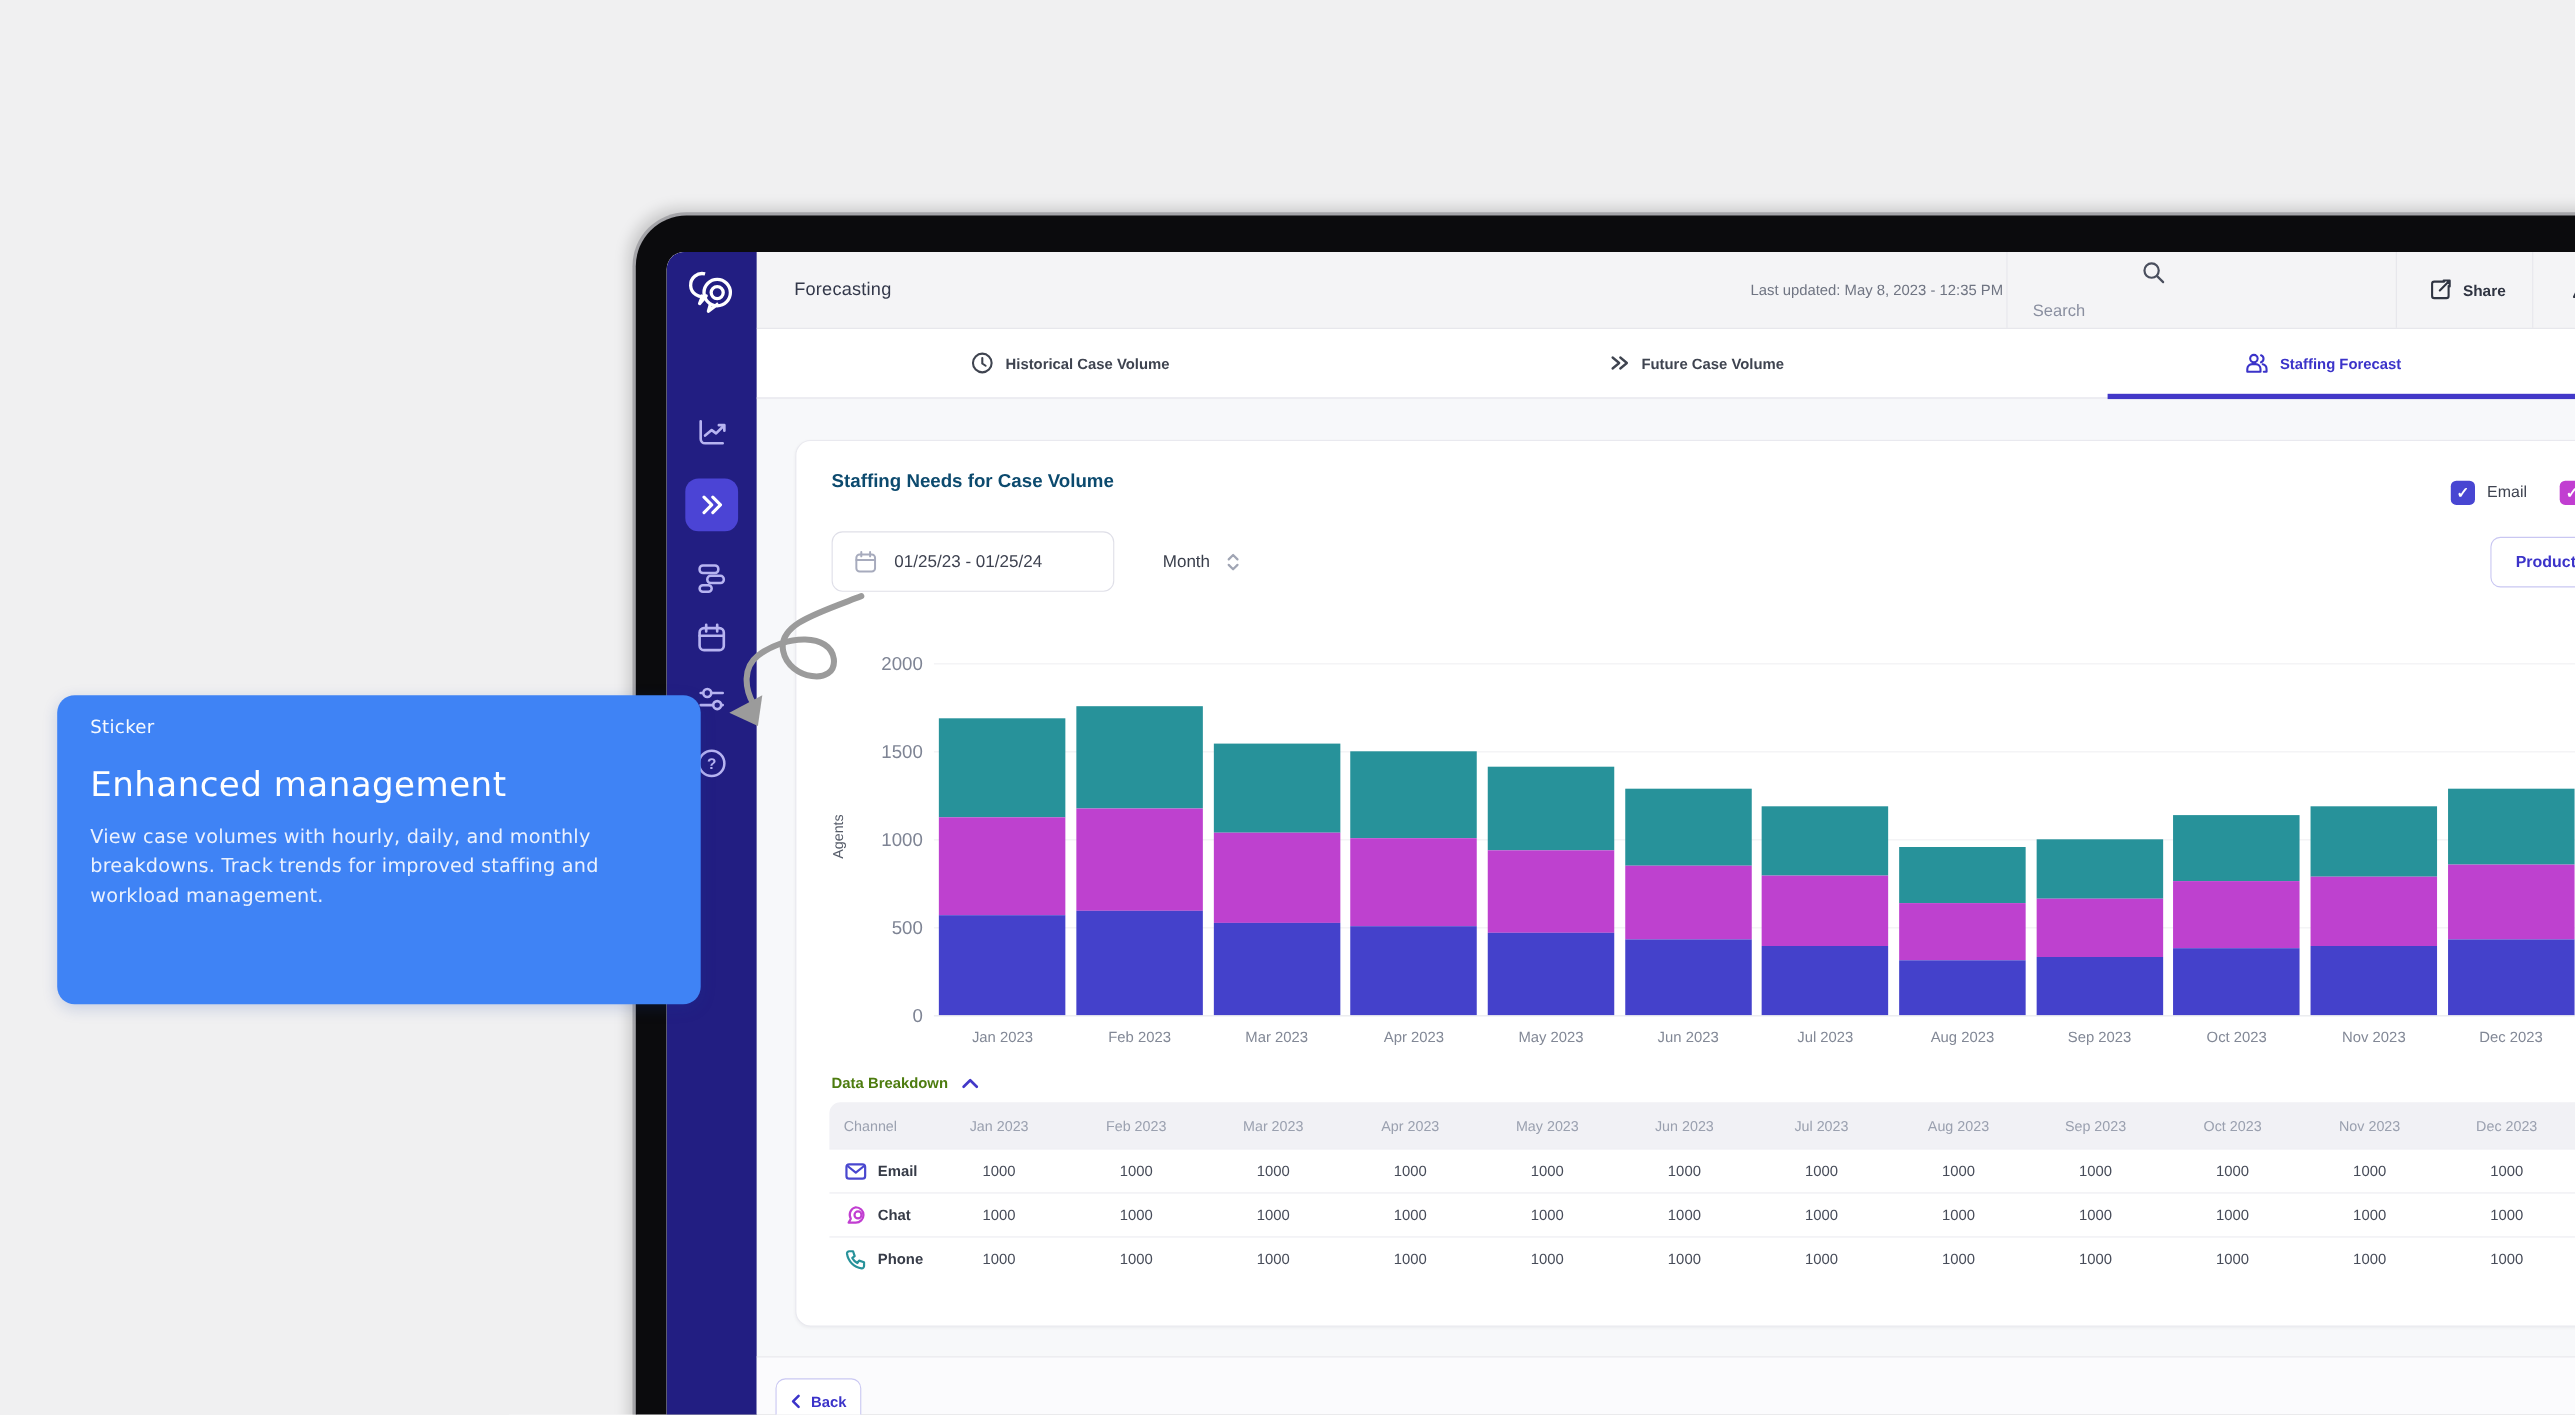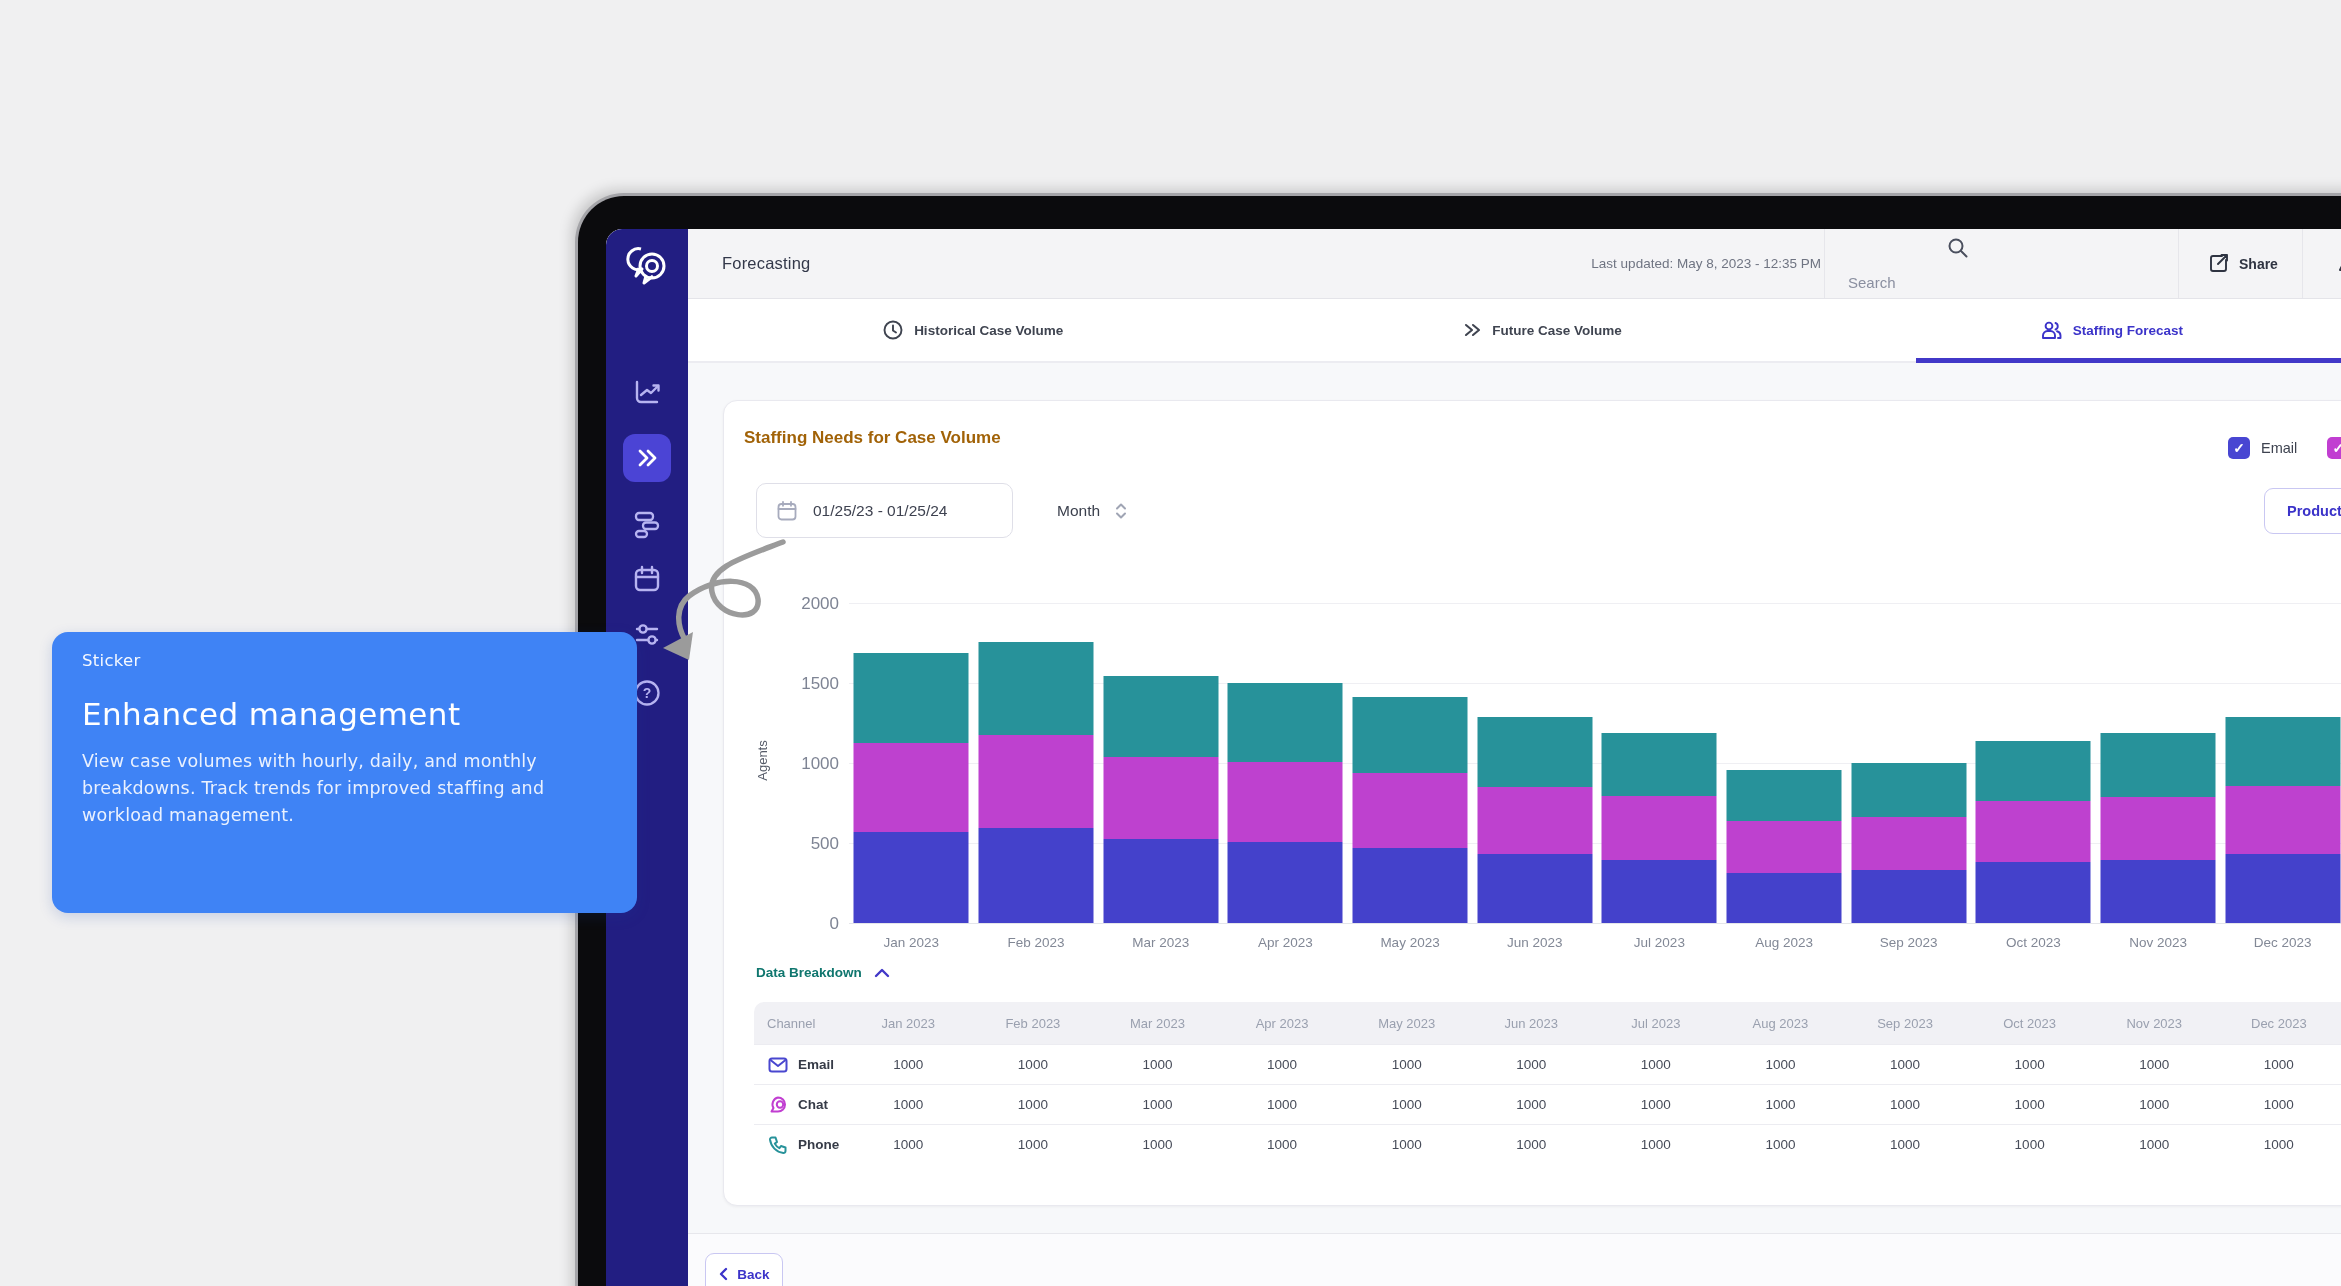--- a/index.html
+++ b/index.html
@@ -47,21 +47,21 @@
             border-bottom:2px solid #ececf1; display:flex; }
   .tab { flex:1; display:flex; align-items:center; justify-content:center; gap:10px;
          font-size:13.5px; font-weight:bold; color:#3f4450; cursor:pointer; }
   .tab.active { color:#3b33c9; }
   .tab-underline { position:absolute; right:25px; bottom:-2px; width:455px; height:5px; background:#4238c8; }
 
   
   .content { position:absolute; left:82px; top:134px; width:1708px; bottom:0; background:#f7f8fa; }
   .card { position:absolute; left:35px; top:37px; width:1700px; height:806px; background:#ffffff;
           border:1px solid #e9e9ef; border-radius:14px; box-shadow:0 1px 3px rgba(16,24,40,.05); }
-  .card-title { position:absolute; left:20px; top:27px; font-size:17px; font-weight:bold; color:#a16207; }
+  .card-title { position:absolute; left:32px; top:27px; font-size:17px; font-weight:bold; color:#0c4a6e; }
 
   .legend-checks { position:absolute; left:1504px; top:36px; display:flex; gap:30px; }
   .check-item { display:flex; align-items:center; gap:11px; font-size:14.5px; color:#3e4350; }
   .checkbox { width:22px; height:22px; border-radius:5px; display:flex; align-items:center;
               justify-content:center; color:#fff; font-size:14px; font-weight:bold; cursor:pointer; }
 
   .datebox { position:absolute; left:32px; top:82px; width:257px; height:55px; background:#fff;
              border:1px solid #dfdfe8; border-radius:10px; display:flex; align-items:center;
              padding-left:18px; gap:14px; font-size:15.5px; color:#3e4250; cursor:pointer; }
   .monthsel { position:absolute; left:333px; top:82px; height:55px; display:flex; align-items:center;
@@ -79,22 +79,22 @@
   .plot { position:absolute; left:125px; top:202px; width:1496px; height:320px; display:flex; }
   .slot { flex:1; position:relative; }
   .bar { position:absolute; bottom:0; left:50%; transform:translateX(-50%); width:115px;
          display:flex; flex-direction:column-reverse; }
   .seg { width:100%; }
   .xlabels { position:absolute; left:125px; top:534px; width:1496px; display:flex; }
   .xlabel { flex:1; text-align:center; font-size:13.5px; color:#828896; }
   .baseline { position:absolute; left:125px; right:0; top:522px; height:1px; background:#e4e5ea; }
 
   
-  .bd-head { position:absolute; left:32px; top:564px; display:flex; align-items:center; gap:12px;
-             font-size:13.5px; font-weight:bold; color:#0f766e; cursor:pointer; }
+  .bd-head { position:absolute; left:32px; top:576px; display:flex; align-items:center; gap:12px;
+             font-size:13.5px; font-weight:bold; color:#4d7c0f; cursor:pointer; }
   .bd-table { position:absolute; left:30px; top:601px; width:1642px; border-radius:10px; }
   .bd-row { display:grid; grid-template-columns:92px repeat(12, 124.6px); align-items:center; height:40px; }
   .bd-row.head { background:#f1f1f5; border-radius:10px 10px 0 0; height:42px; color:#9aa0af;
                  font-size:13px; }
   .bd-row:not(.head) { border-top:1px solid #ececf1; font-size:13.5px; color:#474c59; }
   .bd-row:first-child { border-top:none; }
   .bd-cell { text-align:center; }
   .bd-channel { display:flex; align-items:center; gap:9px; padding-left:13px; text-align:left;
                 font-weight:bold; color:#363b47; }
   .bd-row.head .bd-channel { font-weight:normal; color:#9aa0af; }

